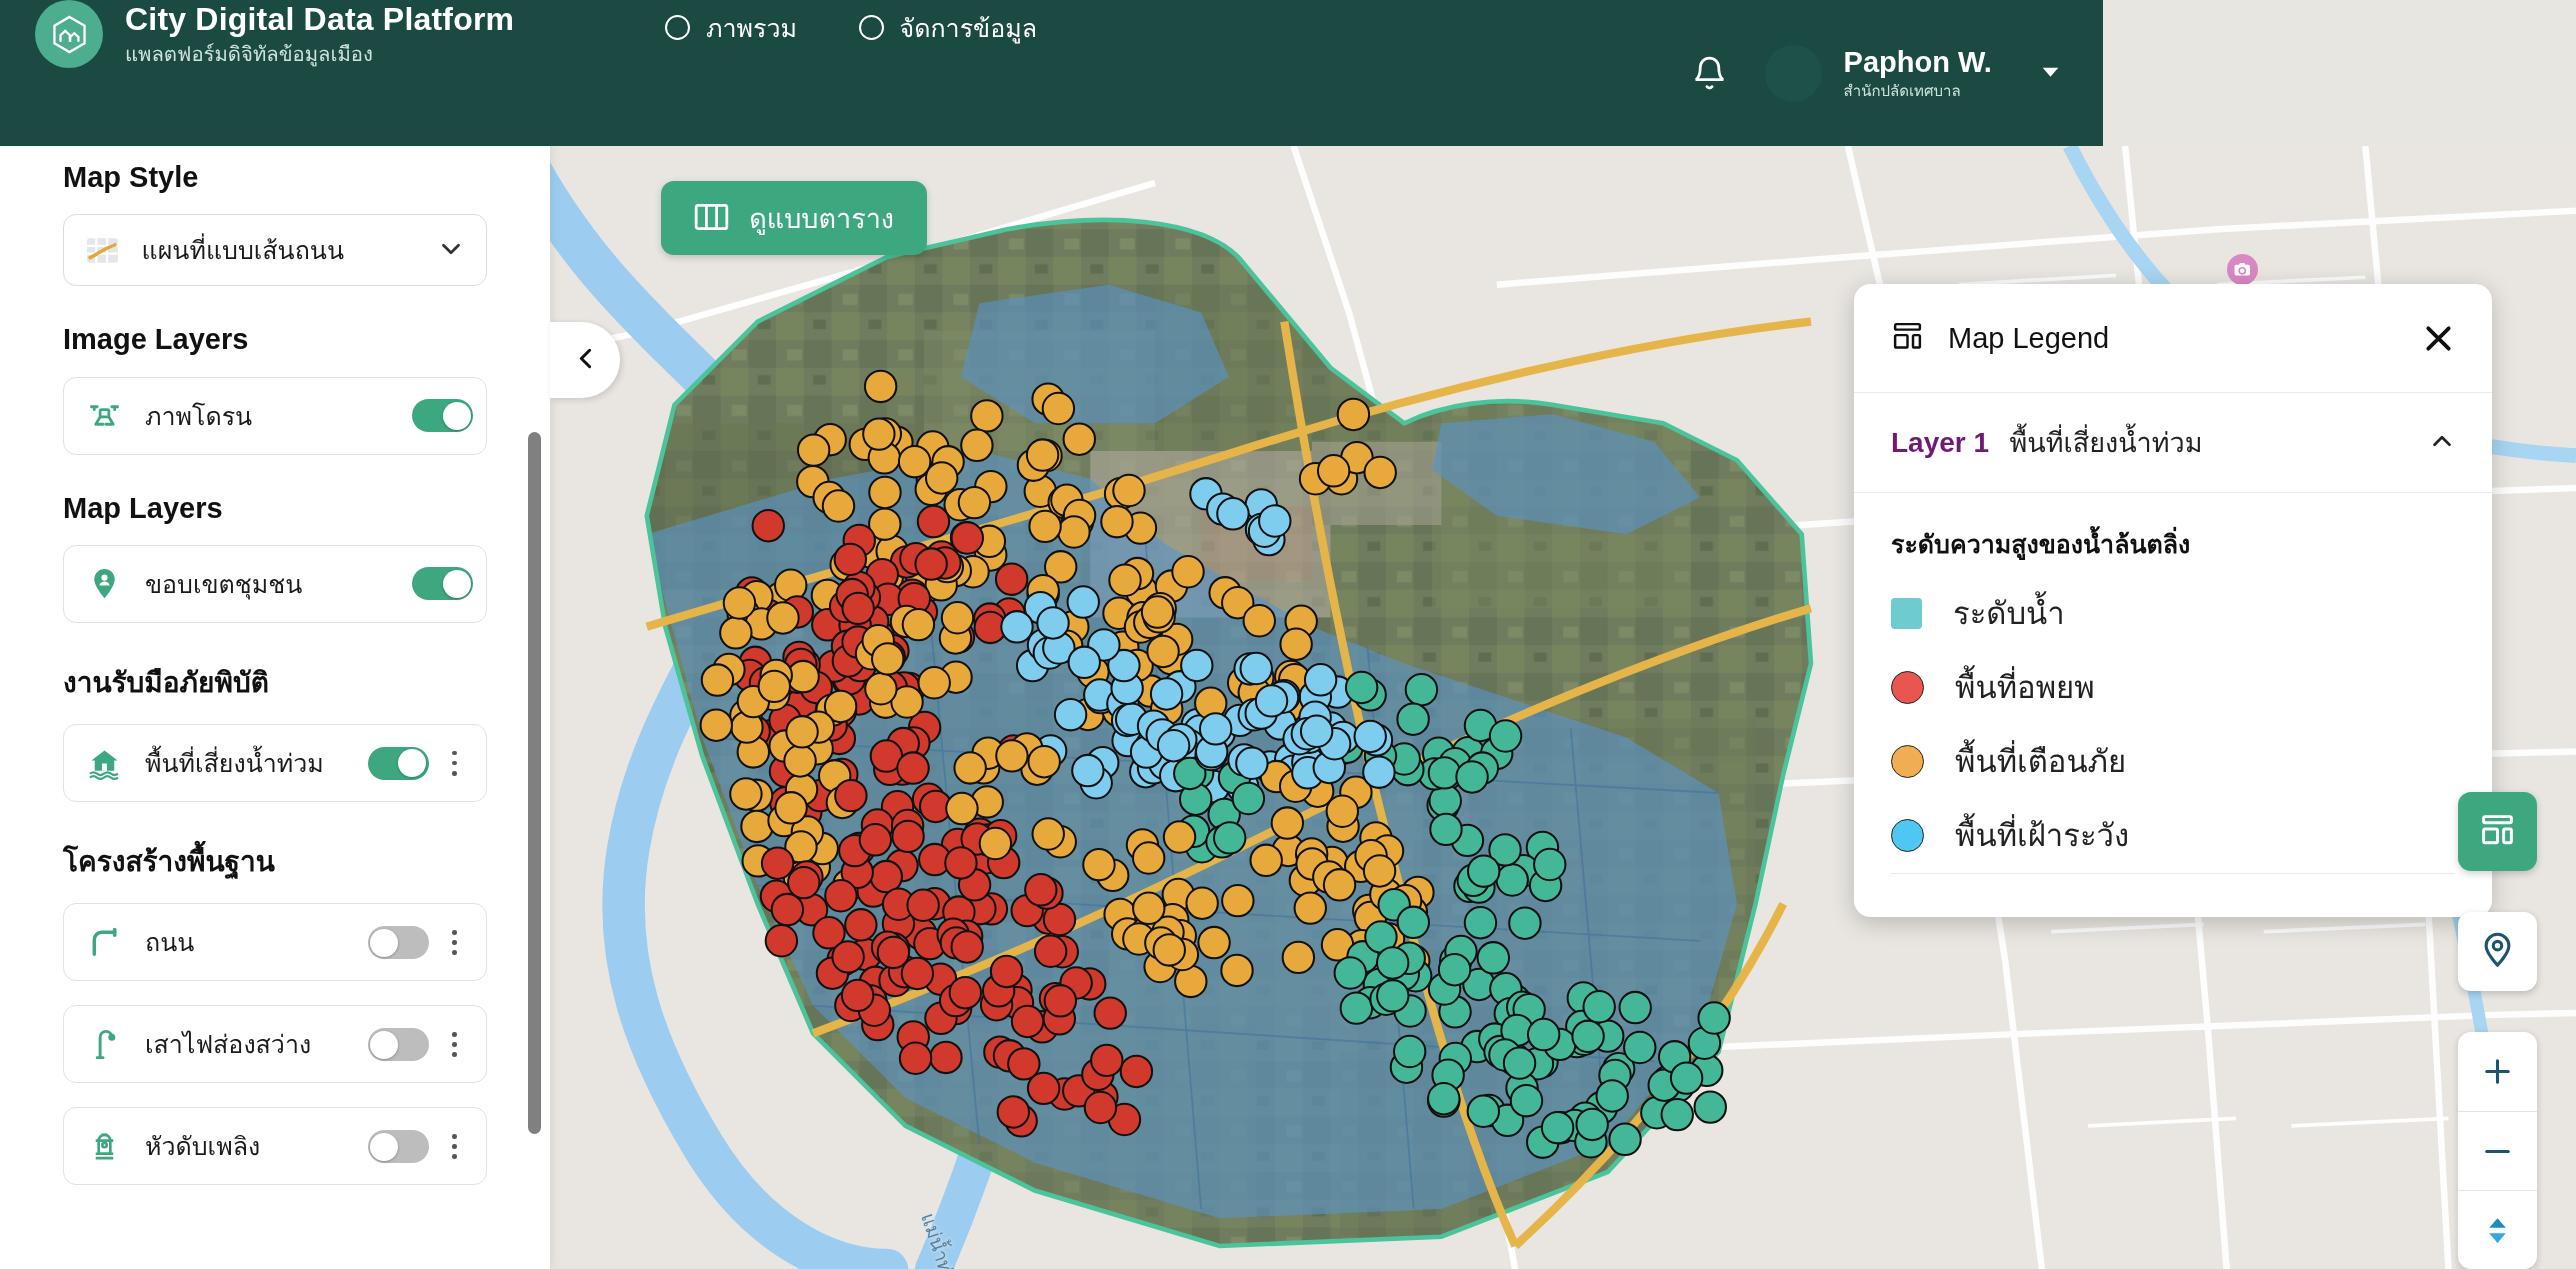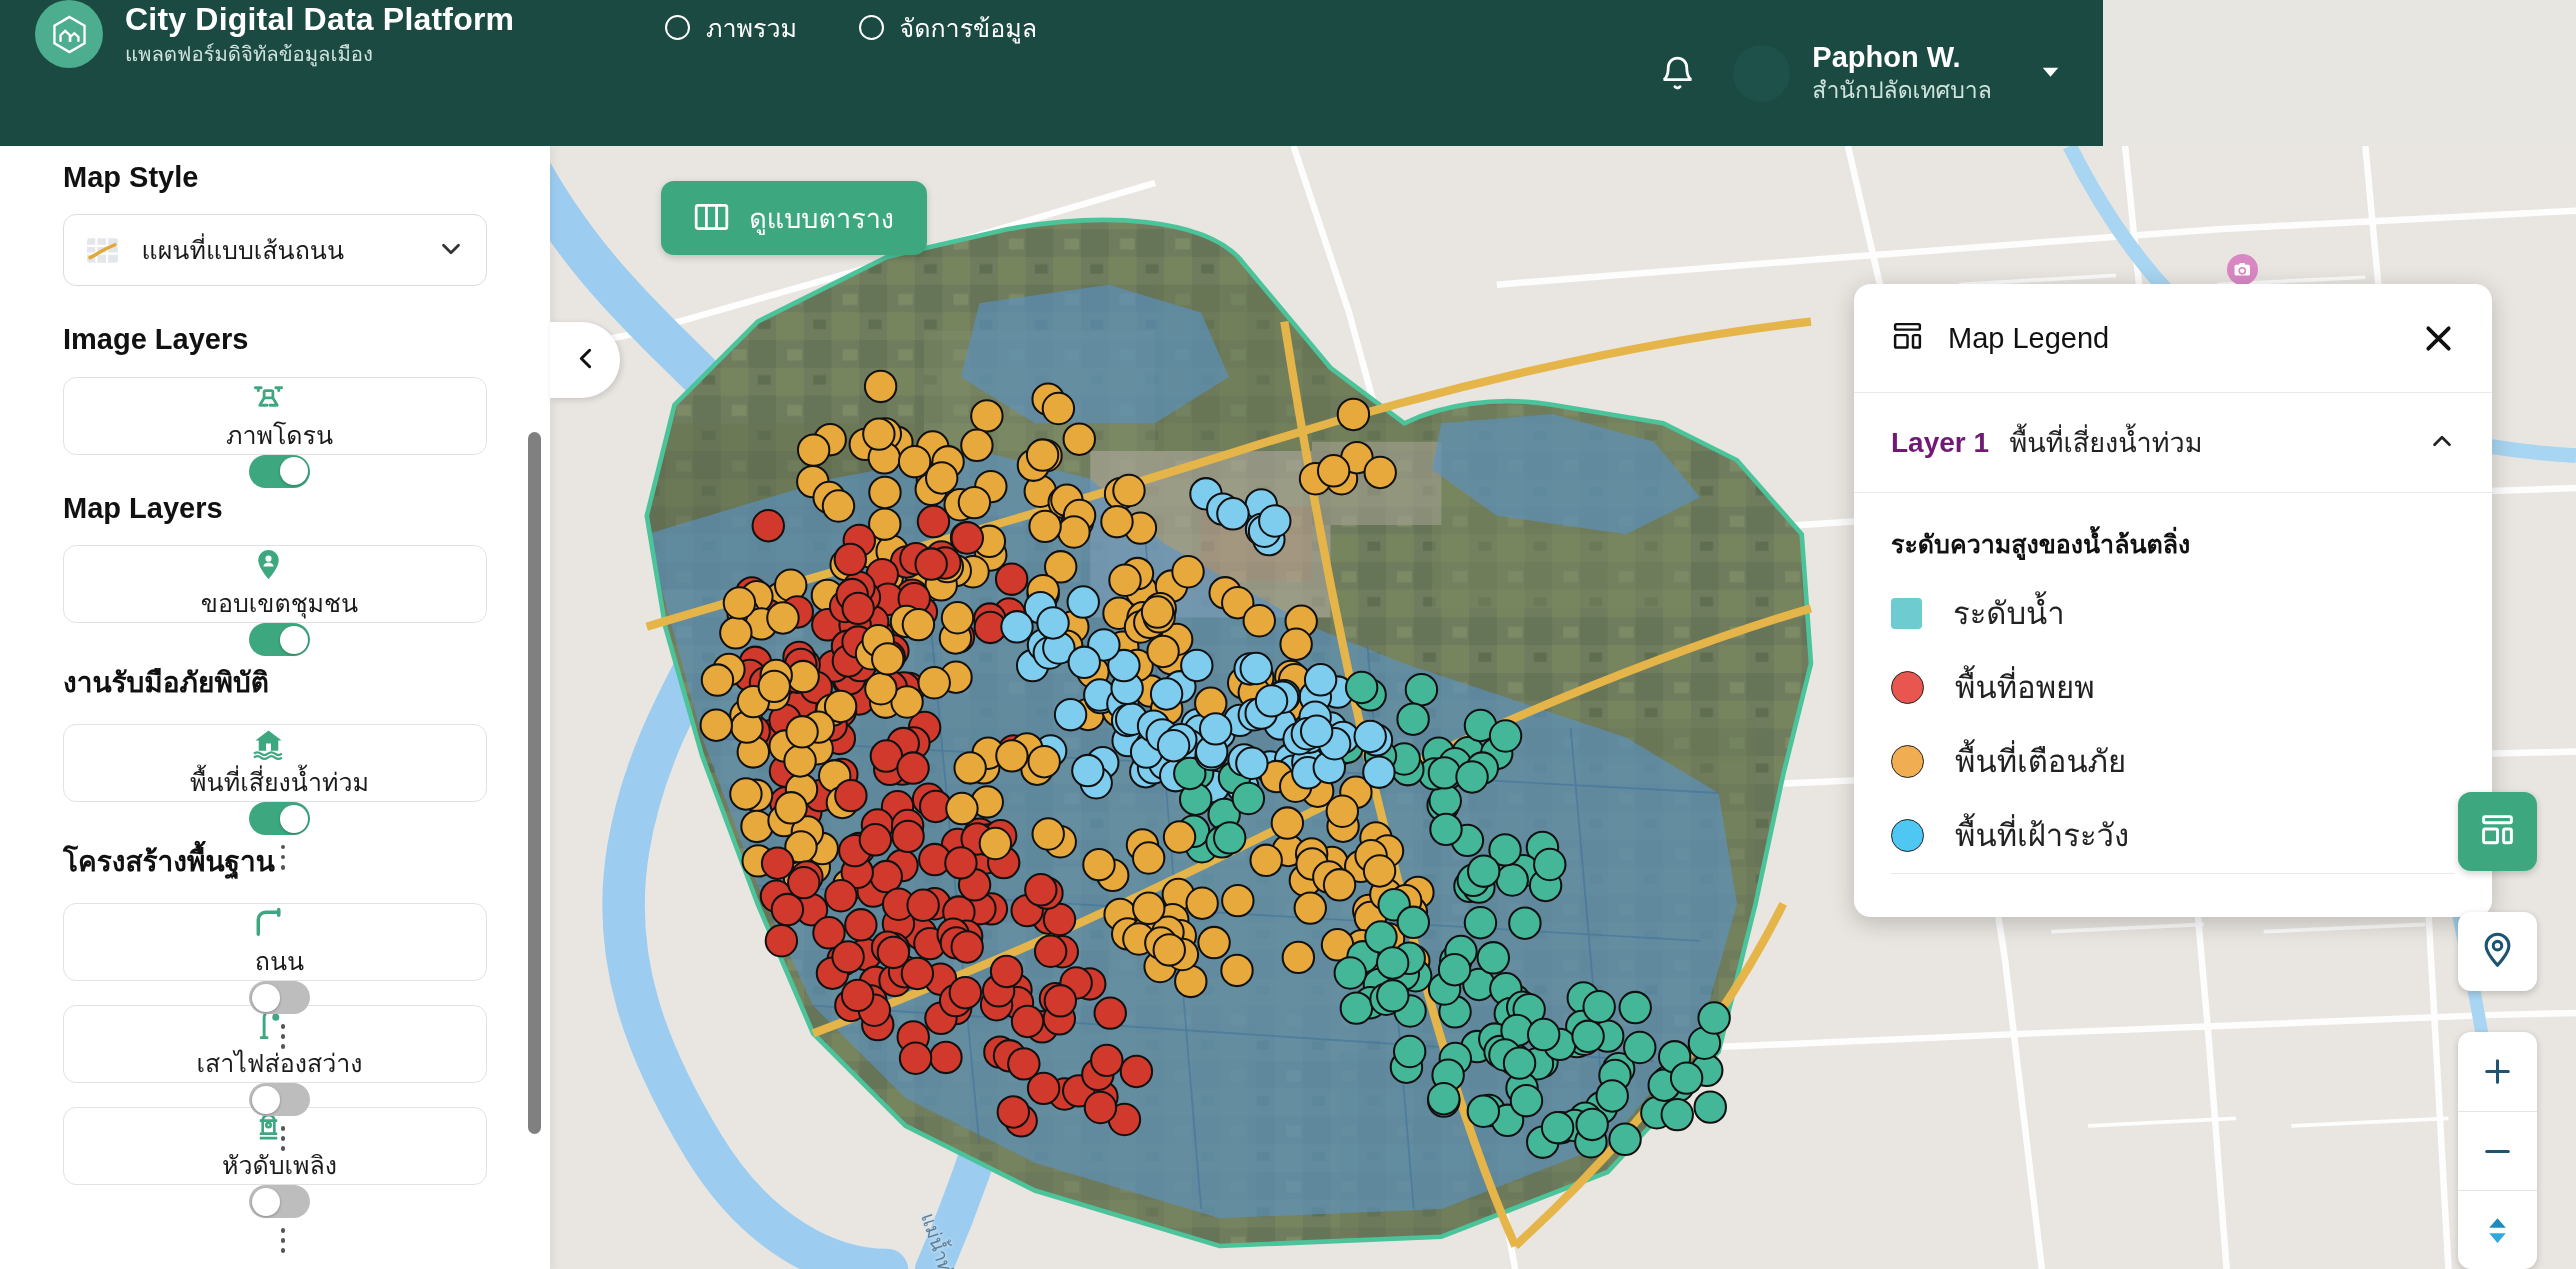--- a/index.html
+++ b/index.html
@@ -42,21 +42,21 @@
     position: absolute; right: 28px; top: 0; height: 146px;
     display: flex; align-items: center; gap: 0px;
   }
   .bell { width: 59px; height: 59px; display: flex; align-items: center; justify-content: center; cursor: pointer; }
   .avatar {
     width: 57px; height: 57px; border-radius: 50%;
     background: #1d5149; margin-left: 26px; flex: 0 0 auto;
   }
   .user-text { margin-left: 22px; text-align: left; }
   .user-name { color: #ffffff; font-size: 29px; font-weight: bold; line-height: 1.16; }
-  .user-role { color: #cfe3dd; font-size: 23px; margin-top: 2.8px; line-height: 1.2; }
+  .user-role { color: #cfe3dd; font-size: 15px; margin-top: 2.8px; line-height: 1.2; }
   .caret { margin-left: 43px; margin-right: 9.2px; cursor: pointer; }
 
   
   .map {
     position: absolute; top: 146px; left: 0; width: 2576px; height: 1124px;
     background: #e9e6e1; overflow: hidden;
   }
   .map svg.basemap { position: absolute; inset: 0; width: 100%; height: 100%; }
 
   .map-watermark {
@@ -93,21 +93,21 @@
     display: flex; align-items: center; height: 72px;
     border: 1.4px solid #dcdcdc; border-radius: 13px; padding: 0 20.3px;
     background: #fff; cursor: pointer;
   }
   .select-icon { width: 37px; height: 37px; flex: 0 0 auto; margin-right: 20.3px; }
   .select-label { flex: 1; font-size: 25px; color: #1b1b1b; }
 
   .layer-row {
     display: flex; align-items: center; height: 78px;
     border: 1.4px solid #e2e2e2; border-radius: 13px; padding: 0 13px 0 22px;
-    background: #fff; margin-bottom: 24px; flex-direction: column;
+    background: #fff; margin-bottom: 24px;
   }
   .layer-icon { width: 37px; height: 37px; flex: 0 0 auto; margin-right: 22px; display:flex; align-items:center; justify-content:center; }
   .layer-label { flex: 1; font-size: 25px; color: #1b1b1b; }
   .toggle {
     width: 61px; height: 33px; border-radius: 16.6px; background: #bdbdbd;
     position: relative; flex: 0 0 auto; cursor: pointer; transition: background .15s;
   }
   .toggle.on { background: #3da87f; }
   .toggle .knob {
     position: absolute; top: 2.8px; left: 2.8px; width: 28px; height: 28px;

